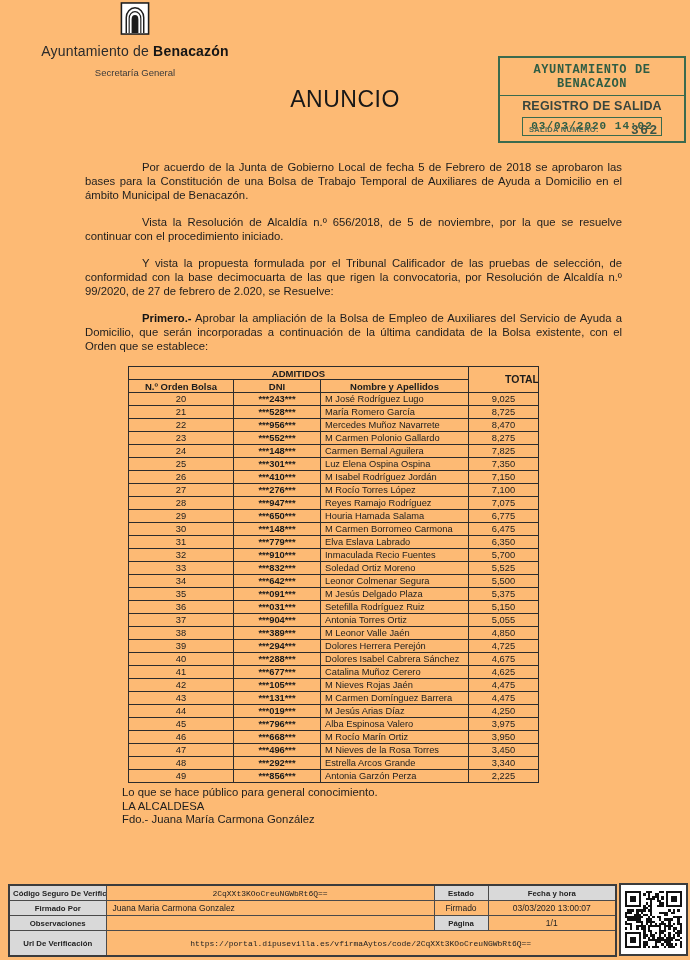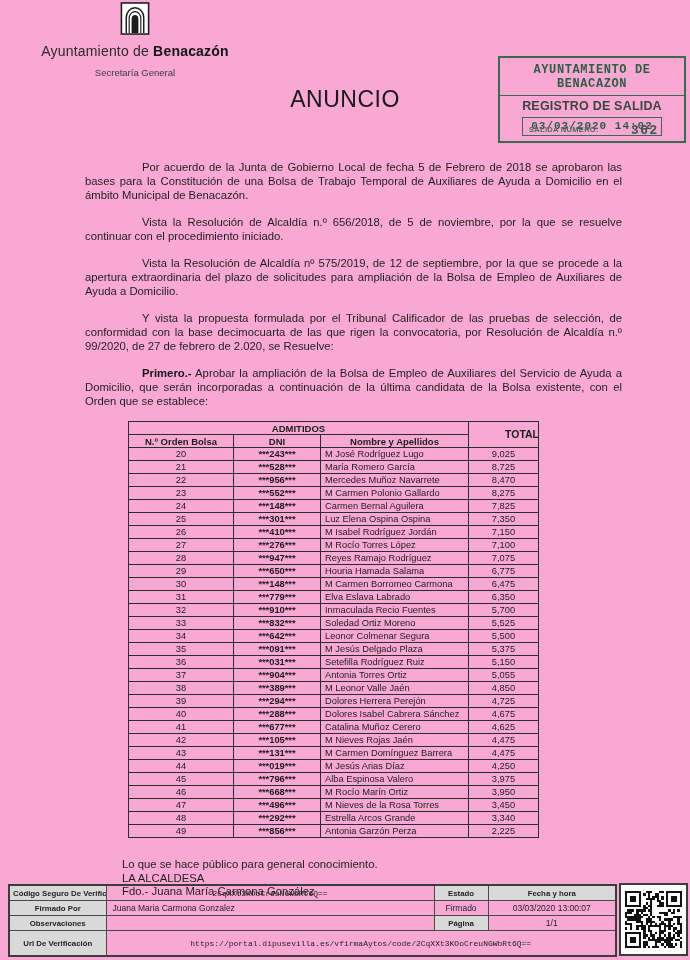--- a/index.html
+++ b/index.html
@@ -1,17 +1,17 @@
 <!DOCTYPE html>
 <html><head>
 <meta charset="utf-8">
 <style>
   html,body{margin:0;padding:0;background:#ffffff;}
   .page{
-    position:relative;width:690px;height:960px;background:#f9a8d4;overflow:hidden;
+    position:relative;width:690px;height:960px;background:#fdba74;overflow:hidden;
     font-family:"Liberation Sans",sans-serif;color:#1e1e1e;
   }
   
   .org-block{position:absolute;left:15px;top:2px;width:240px;text-align:center;}
   .logo{display:inline-block;width:30px;height:33px;line-height:0;}
   .org-name{font-size:14px;margin-top:4px;color:#2b2b2b;letter-spacing:.2px;}
   .org-name b{color:#151515;}
   .org-dept{font-size:9.5px;color:#3a3a3a;margin-top:8px;}
   
   .stamp{
@@ -46,21 +46,21 @@
     font-size:9.3px;color:#1c1c1c;}
   .admitted th,.admitted td{border:1px solid #2c2c2c;padding:0 2px;height:12px;line-height:11px;overflow:hidden;white-space:nowrap;}
   .admitted .group-head{font-weight:bold;text-align:center;font-size:9.5px;}
   .admitted .total-head{font-weight:bold;text-align:center;font-size:10.5px;padding-left:36px;}
   .admitted .col-head{font-weight:bold;text-align:center;font-size:9.5px;}
   .admitted td.c0{text-align:center;}
   .admitted td.c1{text-align:center;font-weight:bold;}
   .admitted td.c2{text-align:left;padding-left:4px;}
   .admitted td.c3{text-align:center;}
   
-  .closing{margin:20px 0 0 37px;font-size:11.3px;line-height:13.5px;color:#1e1e1e;}
+  .closing{margin:3px 0 0 37px;font-size:11.3px;line-height:13.5px;color:#1e1e1e;}
   
   .vfooter{position:absolute;left:8px;top:884px;width:607px;}
   .vtable{border-collapse:collapse;table-layout:fixed;width:607px;border:2px solid #3c3c3c;
     font-size:8px;color:#222;}
   .vtable td{border:1px solid #4a4a4a;height:14px;padding:0 3px;overflow:hidden;white-space:nowrap;}
   .vtable .lbl{background:#d9d9d9;font-weight:bold;text-align:center;font-size:7.8px;}
   .vtable .mono{font-family:"Liberation Mono","DejaVu Sans Mono",monospace;text-align:center;font-size:8px;}
   .vtable .val-left{text-align:left;font-size:8.5px;padding-left:6px;}
   .vtable .val-center{text-align:center;font-size:8.5px;}
   .vtable .url-row td{height:24px;}
@@ -94,21 +94,20 @@
       <span class="stamp-num">362</span>
     </div>
   </div>
 
   <h1 class="doc-title">ANUNCIO</h1>
 
   <div class="content">
     <div id="paragraphs">
         <p class="para">Por acuerdo de la Junta de Gobierno Local de fecha 5 de Febrero de 2018 se aprobaron las bases para la Constitución de una Bolsa de Trabajo Temporal de Auxiliares de Ayuda a Domicilio en el ámbito Municipal de Benacazón.</p>
         <p class="para">Vista la Resolución de Alcaldía n.º 656/2018, de 5 de noviembre, por la que se resuelve continuar con el procedimiento iniciado.</p>
-        <p class="para">Vista la Resolución de Alcaldía nº 575/2019, de 12 de septiembre, por la que se procede a la apertura extraordinaria del plazo de solicitudes para ampliación de la Bolsa de Empleo de Auxiliares de Ayuda a Domicilio.</p>
         <p class="para">Y vista la propuesta formulada por el Tribunal Calificador de las pruebas de selección, de conformidad con la base decimocuarta de las que rigen la convocatoria, por Resolución de Alcaldía n.º 99/2020, de 27 de febrero de 2.020, se Resuelve:</p>
         <p class="para"><b>Primero.-</b> Aprobar la ampliación de la Bolsa de Empleo de Auxiliares del Servicio de Ayuda a Domicilio, que serán incorporadas a continuación de la última candidata de la Bolsa existente, con el Orden que se establece:</p>
       </div>
 
     <table class="admitted">
       <colgroup>
           <col style="width:105px">
           <col style="width:87px">
           <col style="width:148px">
           <col style="width:70px">

